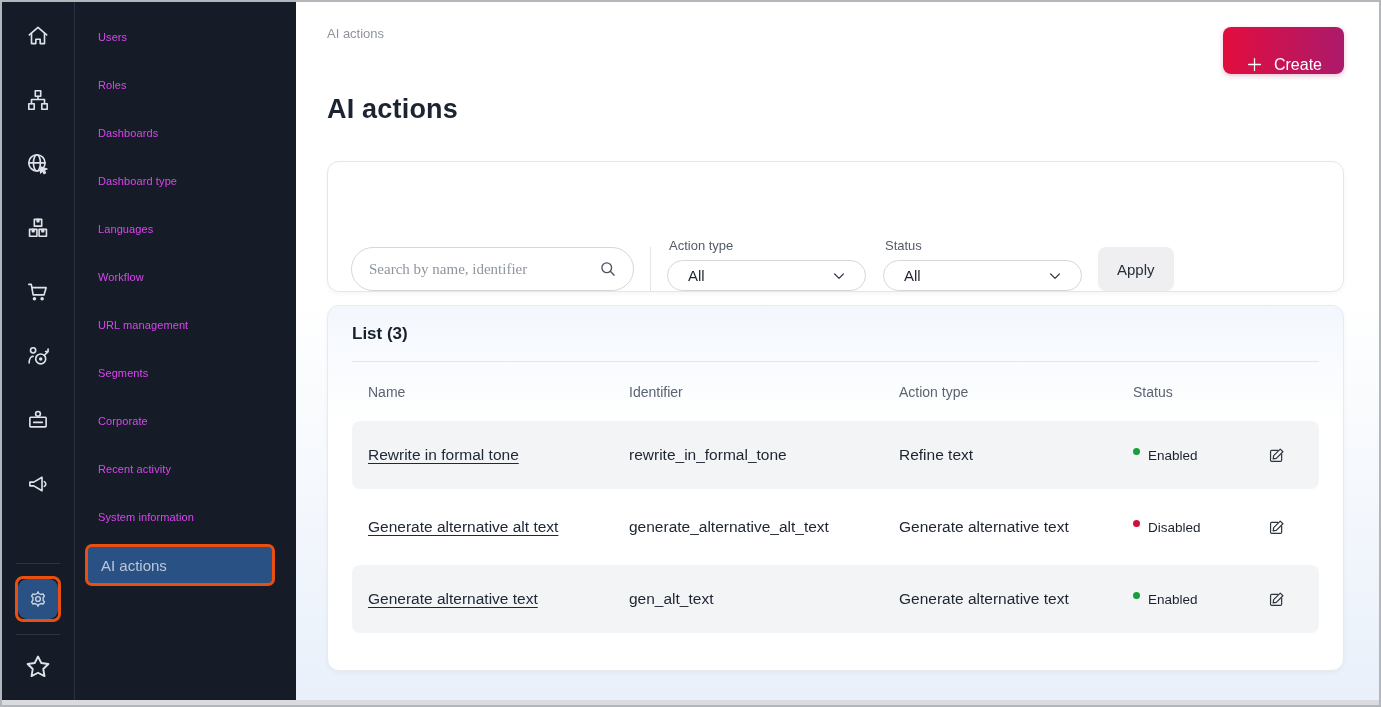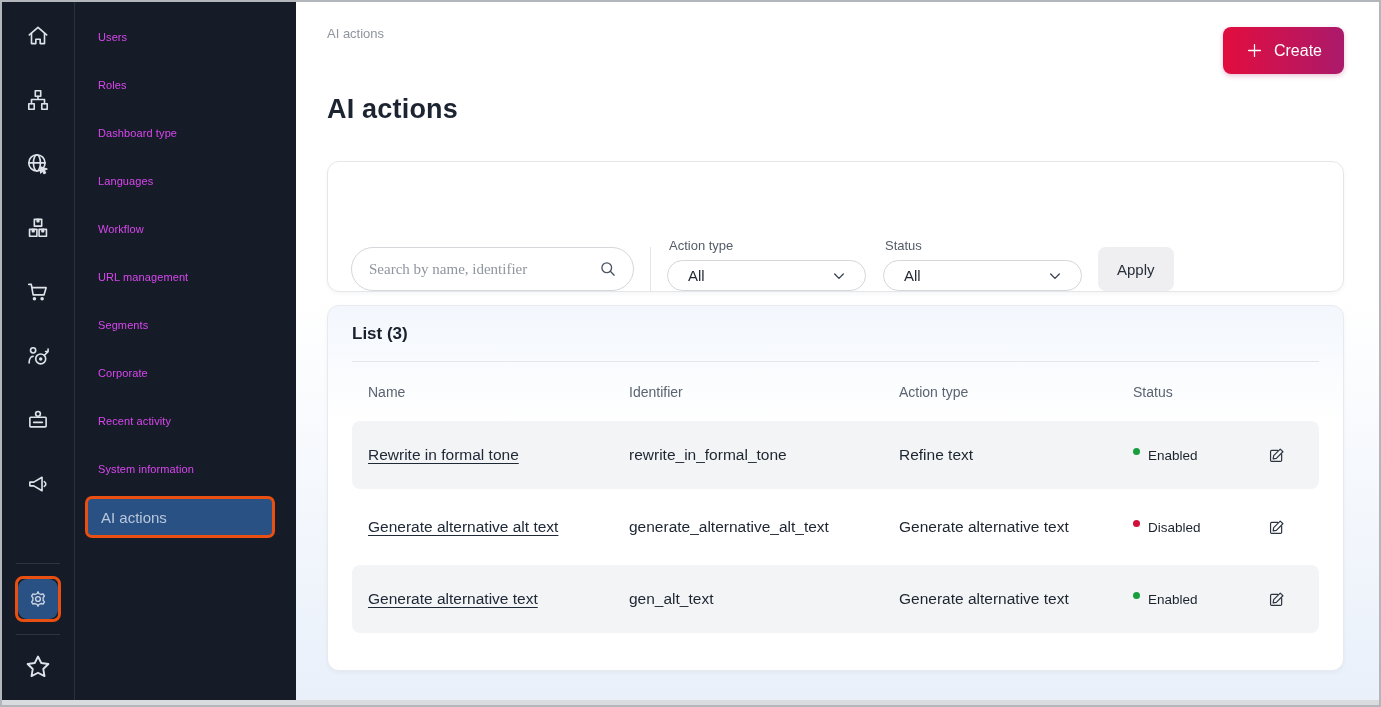--- a/index.html
+++ b/index.html
@@ -20,21 +20,21 @@
   
   .sidebar { width:221px; background:#151c27; flex-shrink:0; padding-top:11px; display:flex; flex-direction:column; }
   .side-item { height:48px; display:flex; align-items:center; padding-left:23px; color:#d946ef; font-size:11px; font-weight:500; letter-spacing:.1px; cursor:pointer; }
   .side-item-selected-wrap { height:48px; display:flex; align-items:center; }
   .side-item-selected { margin-left:10px; width:190px; height:42px; background:#2a5183; border:3px solid #e94f10; border-radius:7px; display:flex; align-items:center; padding-left:13px; color:#b9c7dc; font-size:15px; font-weight:500; cursor:pointer; }
 
   
   .main { flex:1; background:linear-gradient(180deg,#ffffff 0%,#ffffff 42%,#e9f0fa 100%); padding:0 35px 0 31px; display:flex; flex-direction:column; overflow:hidden; }
   .topbar { display:flex; justify-content:space-between; align-items:flex-start; padding-top:22px; height:74px; }
   .breadcrumb { font-size:13px; color:#8e949c; padding-top:2px; }
-  .create-btn { margin-top:3px; height:47px; padding:0 22px; border:none; border-radius:8px; background:linear-gradient(90deg,#e20d3e 0%,#ab1a6b 100%); color:#fff; font-size:16px; font-family:inherit; display:flex; align-items:center; gap:10px; cursor:pointer; box-shadow:0 2px 5px rgba(170,20,90,.25); }
+  .create-btn { margin-top:3px; height:47px; padding:0 22px; border:none; border-radius:8px; background:linear-gradient(90deg,#e20d3e 0%,#ab1a6b 100%); color:#fff; font-size:16px; font-family:inherit; display:flex; align-items:flex-end; gap:10px; cursor:pointer; box-shadow:0 2px 5px rgba(170,20,90,.25); }
   .page-title { margin-top:18px; font-size:27px; font-weight:800; color:#1c2431; letter-spacing:.2px; }
 
   
   .filter-card { margin-top:36px; width:1017px; height:131px; background:#fff; border:1px solid #e4e7ea; border-radius:12px; box-shadow:0 2px 4px rgba(16,24,40,.04); padding:33px 23px 0 23px; display:flex; align-items:flex-end; }
   .search-wrap { position:relative; width:283px; }
   .search-input { width:283px; height:44px; border:1px solid #d5d7da; border-radius:22px; padding:0 44px 0 17px; font-size:15px; color:#0c4a6e; font-family:Liberation Serif, serif; outline:none; background:#fff; }
   .search-input::placeholder { color:#8f959e; }
   .search-icon { position:absolute; right:16px; top:12px; }
   .v-divider { width:1px; height:44px; background:#e3e5e8; margin:0 16px; }
   .field-group { display:flex; flex-direction:column; }
@@ -145,20 +145,21 @@
         <svg width="30" height="30" viewBox="0 0 24 24">
             <path d="M12 3.6l2.6 5.2 5.7.8-4.1 4 1 5.7-5.2-2.7-5.2 2.7 1-5.7-4.1-4 5.7-.8z"></path>
           </svg>
       </div>
     </div>
   </aside>
 
   <nav class="sidebar">
     <div class="side-item">Users</div>
     <div class="side-item">Roles</div>
+    <div class="side-item">Dashboards</div>
     <div class="side-item">Dashboard type</div>
     <div class="side-item">Languages</div>
     <div class="side-item">Workflow</div>
     <div class="side-item">URL management</div>
     <div class="side-item">Segments</div>
     <div class="side-item">Corporate</div>
     <div class="side-item">Recent activity</div>
     <div class="side-item">System information</div>
     <div class="side-item-selected-wrap">
       <div class="side-item-selected">AI actions</div>

